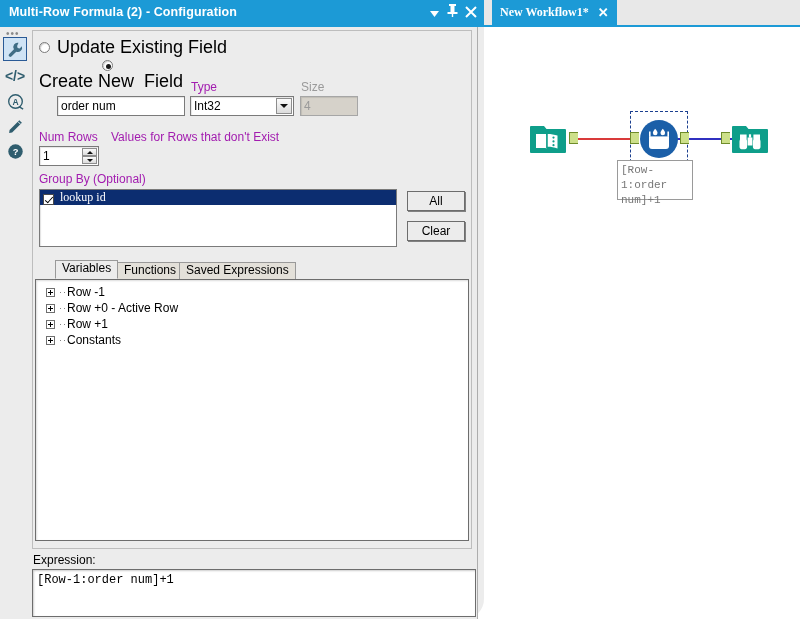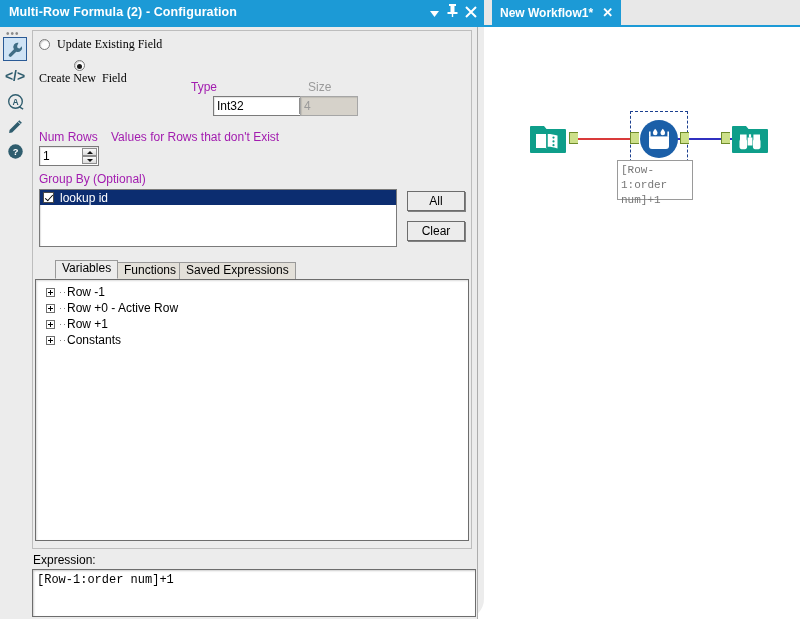--- a/index.html
+++ b/index.html
@@ -63,36 +63,36 @@
   .radio{
     width:11px;height:11px;border-radius:50%;
     background:#fff;border:1px solid #7a7a7a;box-sizing:border-box;
     display:inline-block;position:relative;margin-right:7px;flex:none;
     box-shadow:inset 1px 1px 1px rgba(0,0,0,.18);
   }
   .radio.checked:after{
     content:"";position:absolute;left:2.5px;top:2.5px;width:5px;height:5px;
     border-radius:50%;background:#1a1a1a;
   }
-  .radio-label{font-size:12px;white-space:pre;font-family:Liberation Serif, serif;}
+  .radio-label{font-size:18px;white-space:pre;}
 
   
   .tinput{
     position:absolute;background:#fff;border:1px solid #7a7a7a;box-sizing:border-box;
     font-family:"Liberation Sans", sans-serif;font-size:12px;color:#000;
     padding:1px 3px;line-height:17px;height:20px;overflow:hidden;white-space:nowrap;
     box-shadow:inset 1px 1px 1px rgba(0,0,0,.10);
   }
   .tinput.disabled{background:#d6d2ca;color:#9a9a9a;border:1px solid #a6a6a6;}
 
   
   .combo{
     position:absolute;background:#fff;border:1px solid #7a7a7a;box-sizing:border-box;
     height:20px;font-size:12px;line-height:17px;padding:1px 3px;overflow:hidden;
-    white-space:nowrap;box-shadow:inset 1px 1px 1px rgba(0,0,0,.10);margin-left:23px;
+    white-space:nowrap;box-shadow:inset 1px 1px 1px rgba(0,0,0,.10);
   }
   .combo-arrow{
     position:absolute;top:1px;right:1px;width:16px;height:16px;
     background:linear-gradient(#fbfbfb,#dcdcdc);
     border:1px solid #8d8d8d;box-sizing:border-box;
     display:flex;align-items:center;justify-content:center;
   }
   .combo-arrow:before{
     content:"";border-left:4px solid transparent;border-right:4px solid transparent;
     border-top:4px solid #111;display:block;
@@ -108,21 +108,21 @@
     box-sizing:border-box;display:flex;align-items:center;justify-content:center;
   }
   .spin-btn.up:before{content:"";border-left:3px solid transparent;border-right:3px solid transparent;border-bottom:3px solid #111;}
   .spin-btn.down:before{content:"";border-left:3px solid transparent;border-right:3px solid transparent;border-top:3px solid #111;}
 
   
   #groupby-list{
     position:absolute;background:#fff;border:1px solid #7a7a7a;box-sizing:border-box;
     overflow:hidden;box-shadow:inset 1px 1px 1px rgba(0,0,0,.12);
   }
-  .gb-item{height:15px;display:flex;align-items:center;padding-left:3px;font-size:12px;}
+  .gb-item{height:15px;display:flex;align-items:flex-end;padding-left:3px;font-size:12px;font-family:Liberation Serif, serif;}
   .gb-item.selected{background:#0c2d70;color:#fff;}
   .cbx{
     width:11px;height:11px;background:#fff;border:1px solid #4a4a4a;box-sizing:border-box;
     margin-right:6px;flex:none;position:relative;
   }
   .cbx.checked:after{
     content:"";position:absolute;left:3px;top:0px;width:3px;height:7px;
     border:solid #000;border-width:0 1.6px 1.6px 0;transform:rotate(42deg);
   }
 
@@ -168,21 +168,21 @@
   }
 
   
   #canvas-area{position:absolute;left:484px;top:0;width:316px;height:619px;background:#ececec;}
   #canvas-tabbar{position:absolute;left:0;top:0;width:316px;height:27px;background:#e8e8e8;
     border-bottom:2px solid #1c9ad6;box-sizing:border-box;}
   #wf-tab{
     position:absolute;left:8px;top:0;height:25px;background:#1c9ad6;color:#fff;
     display:flex;align-items:center;padding:0 8px;cursor:default;
   }
-  #wf-tab-label{font-size:12px;font-weight:bold;white-space:nowrap;}
+  #wf-tab-label{font-size:12px;font-weight:bold;white-space:nowrap;font-family:Liberation Serif, serif;}
   #wf-tab-close{margin-left:9px;font-size:13px;font-weight:bold;line-height:12px;}
   #canvas{position:absolute;left:0;top:27px;width:316px;height:592px;background:#fff;}
 
   .node{position:absolute;}
   .anchor-b{position:absolute;width:9px;height:12px;box-sizing:border-box;
     border:1px solid #6f8c2a;border-right:none;background:#cde08a;}
   .wire{position:absolute;height:2px;}
 
   #selbox{
     position:absolute;border:1px dashed #1b3f8f;box-sizing:border-box;background:transparent;
@@ -265,22 +265,23 @@
           <span class="radio"></span>
           <span class="radio-label">Update Existing Field</span>
         </div>
 
         <div class="radio-row" style="top:29px;flex-direction:column;">
           <span class="radio checked"></span>
           <span class="radio-label">Create New  Field</span>
         </div>
 
         <div class="lbl" style="left:158px;top:49px;">Type</div>
-        <div class="lbl disabled" style="left:268px;top:49px;margin-left:7px;">Size</div>
-
+        <div class="lbl disabled" style="left:268px;top:49px;">Size</div>
+
+        <div class="tinput" style="left:24px;top:65px;width:128px;">order num</div>
 
         <div class="combo" style="left:157px;top:65px;width:104px;">
           <span>Int32</span>
           <span class="combo-arrow"></span>
         </div>
 
         <div class="tinput disabled" style="left:267px;top:65px;width:58px;">4</div>
 
         <div class="lbl" style="left:6px;top:99px;">Num Rows</div>
         <div class="lbl" style="left:78px;top:99px;">Values for Rows that don't Exist</div>

